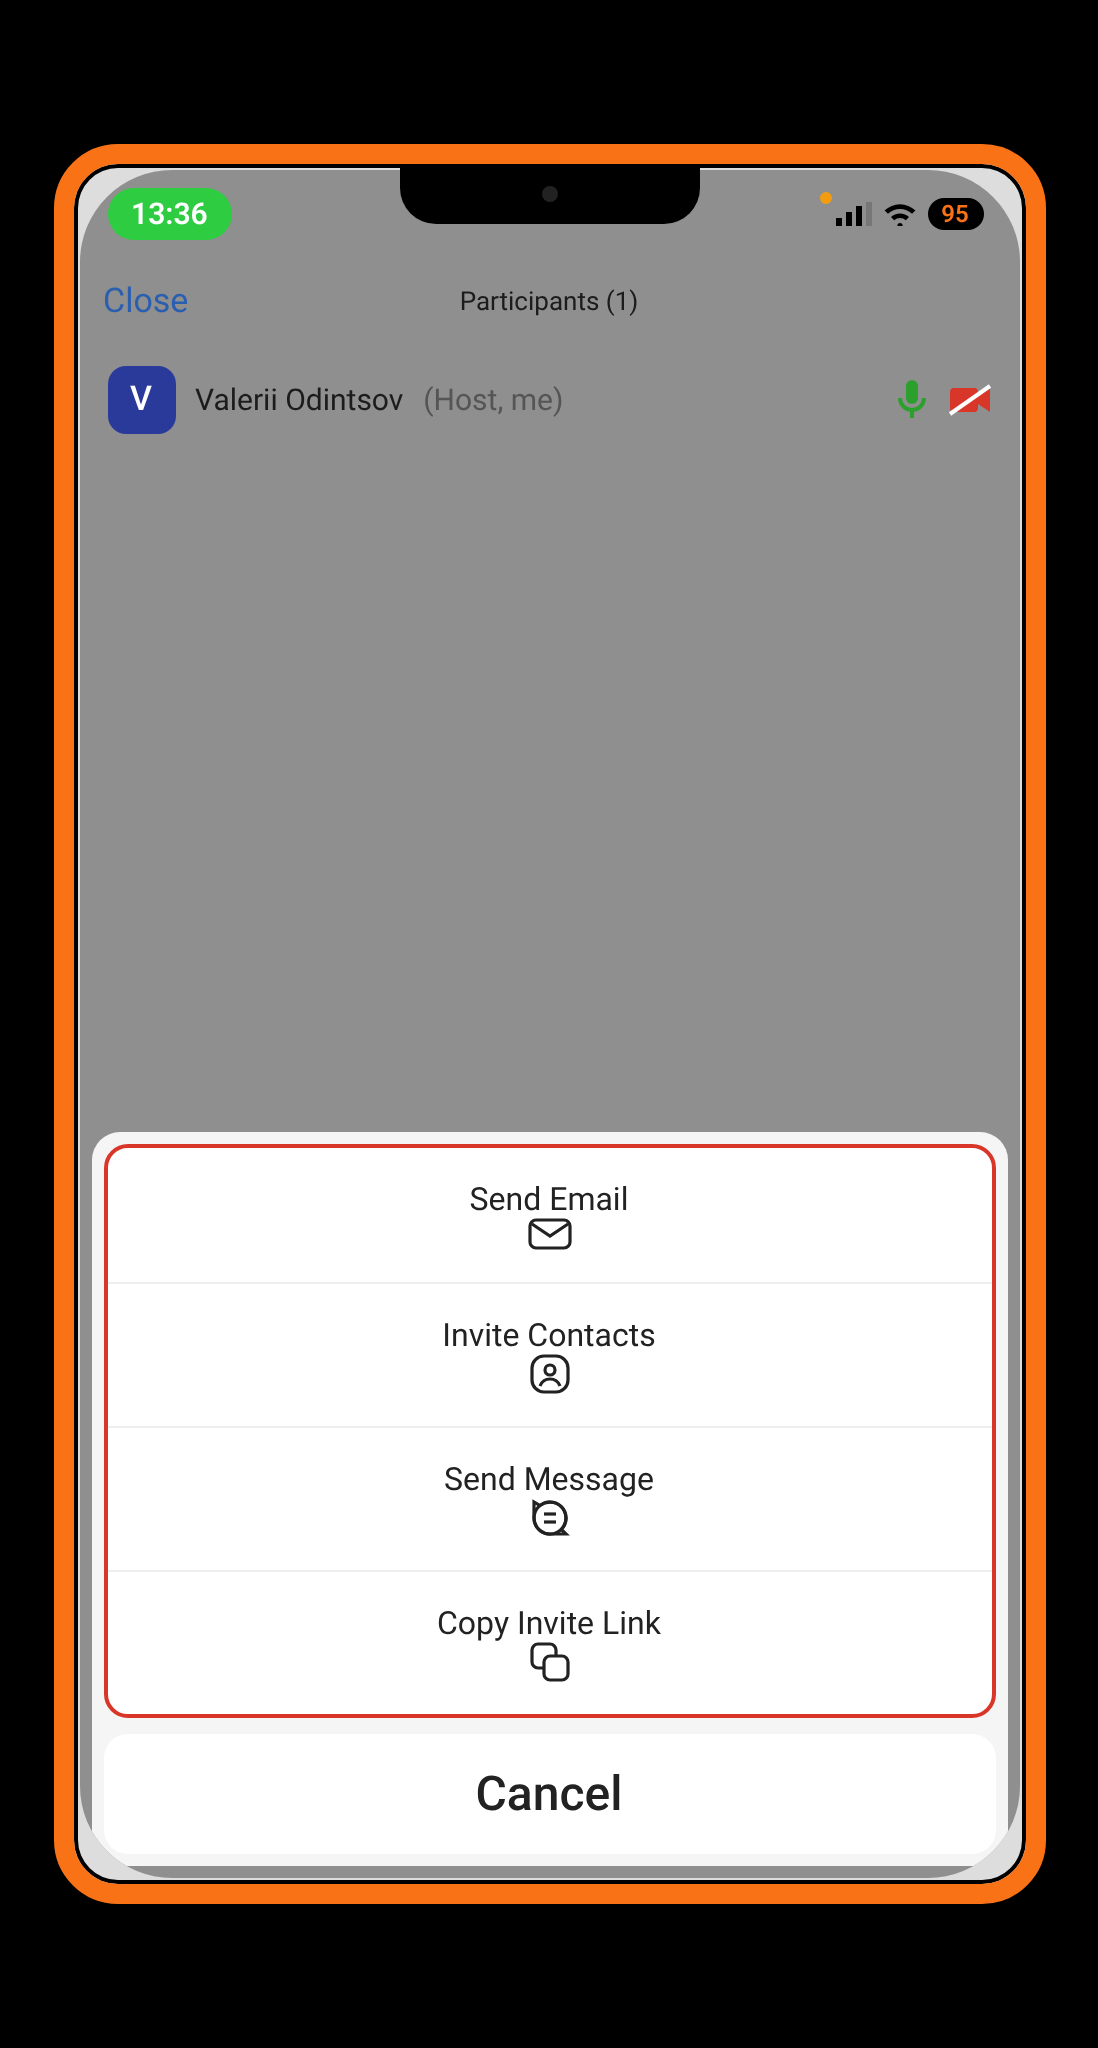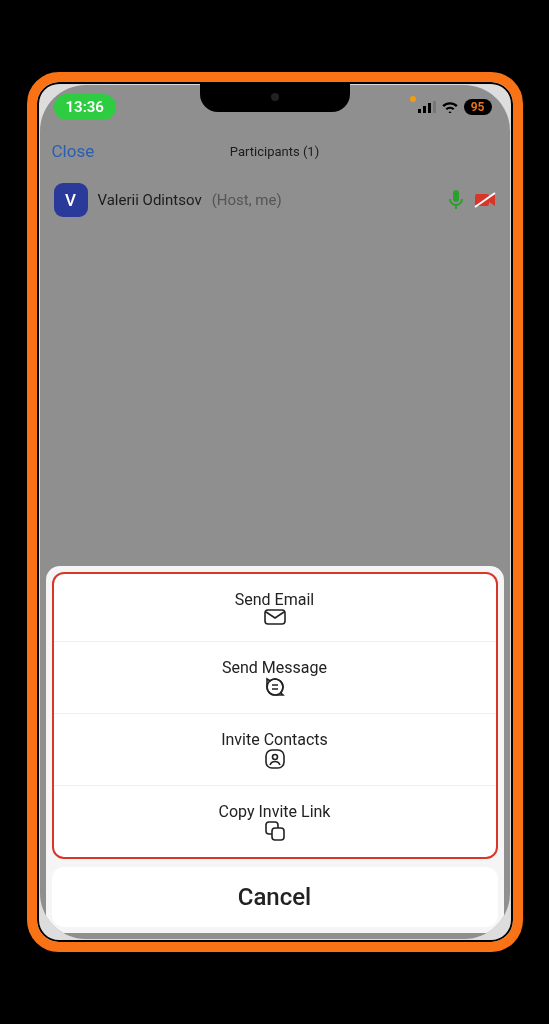--- a/index.html
+++ b/index.html
@@ -228,38 +228,38 @@
     <div class="action-sheet">
       <div class="sheet-group">
         <div class="sheet-item">
           <span>Send Email</span>
           <svg width="22" height="16" viewBox="0 0 22 16">
             <rect x="1" y="1" width="20" height="14" rx="3" stroke="#222" stroke-width="1.6" fill="none"></rect>
             <path d="M2 3l9 6 9-6" stroke="#222" stroke-width="1.6" fill="none"></path>
           </svg>
         </div>
         <div class="sheet-item">
+          <span>Invite Contacts</span>
+          <svg width="20" height="20" viewBox="0 0 20 20">
+            <rect x="1" y="1" width="18" height="18" rx="6" stroke="#222" stroke-width="1.6" fill="none"></rect>
+            <circle cx="10" cy="8" r="2.5" stroke="#222" stroke-width="1.6" fill="none"></circle>
+            <path d="M5 16c1-2.5 3-3.5 5-3.5s4 1 5 3.5" stroke="#222" stroke-width="1.6" fill="none"></path>
+          </svg>
+        </div>
+        <div class="sheet-item">
           <span>Send Message</span>
           <svg width="20" height="20" viewBox="0 0 20 20">
             <path d="M18 10a8 8 0 11-3-6.2L18 2v8z" transform="scale(-1,1) translate(-20,0)" stroke="#222" stroke-width="1.6" fill="none"></path>
             <path d="M2 10a8 8 0 018-8 8 8 0 018 8 8 8 0 01-8 8H2l2.3-2.3A7.96 7.96 0 012 10z" stroke="#222" stroke-width="1.6" fill="none" style="display:none"></path>
             <path d="M10 2a8 8 0 00-8 8 8 8 0 002.3 5.7L2 18h8a8 8 0 100-16z" transform="scale(-1,1) translate(-20,0)" stroke="#222" stroke-width="1.6" fill="none"></path>
             <line x1="7" y1="8" x2="13" y2="8" stroke="#222" stroke-width="1.6"></line>
             <line x1="7" y1="12" x2="13" y2="12" stroke="#222" stroke-width="1.6"></line>
           </svg>
         </div>
         <div class="sheet-item">
-          <span>Invite Contacts</span>
-          <svg width="20" height="20" viewBox="0 0 20 20">
-            <rect x="1" y="1" width="18" height="18" rx="6" stroke="#222" stroke-width="1.6" fill="none"></rect>
-            <circle cx="10" cy="8" r="2.5" stroke="#222" stroke-width="1.6" fill="none"></circle>
-            <path d="M5 16c1-2.5 3-3.5 5-3.5s4 1 5 3.5" stroke="#222" stroke-width="1.6" fill="none"></path>
-          </svg>
-        </div>
-        <div class="sheet-item">
           <span>Copy Invite Link</span>
           <svg width="20" height="20" viewBox="0 0 20 20">
             <rect x="1" y="1" width="12" height="12" rx="3" stroke="#222" stroke-width="1.6" fill="none"></rect>
             <rect x="7" y="7" width="12" height="12" rx="3" stroke="#222" stroke-width="1.6" fill="#fff"></rect>
           </svg>
         </div>
       </div>
       <div class="cancel-btn">Cancel</div>
     </div>
     <div class="home-indicator-pad"></div>

